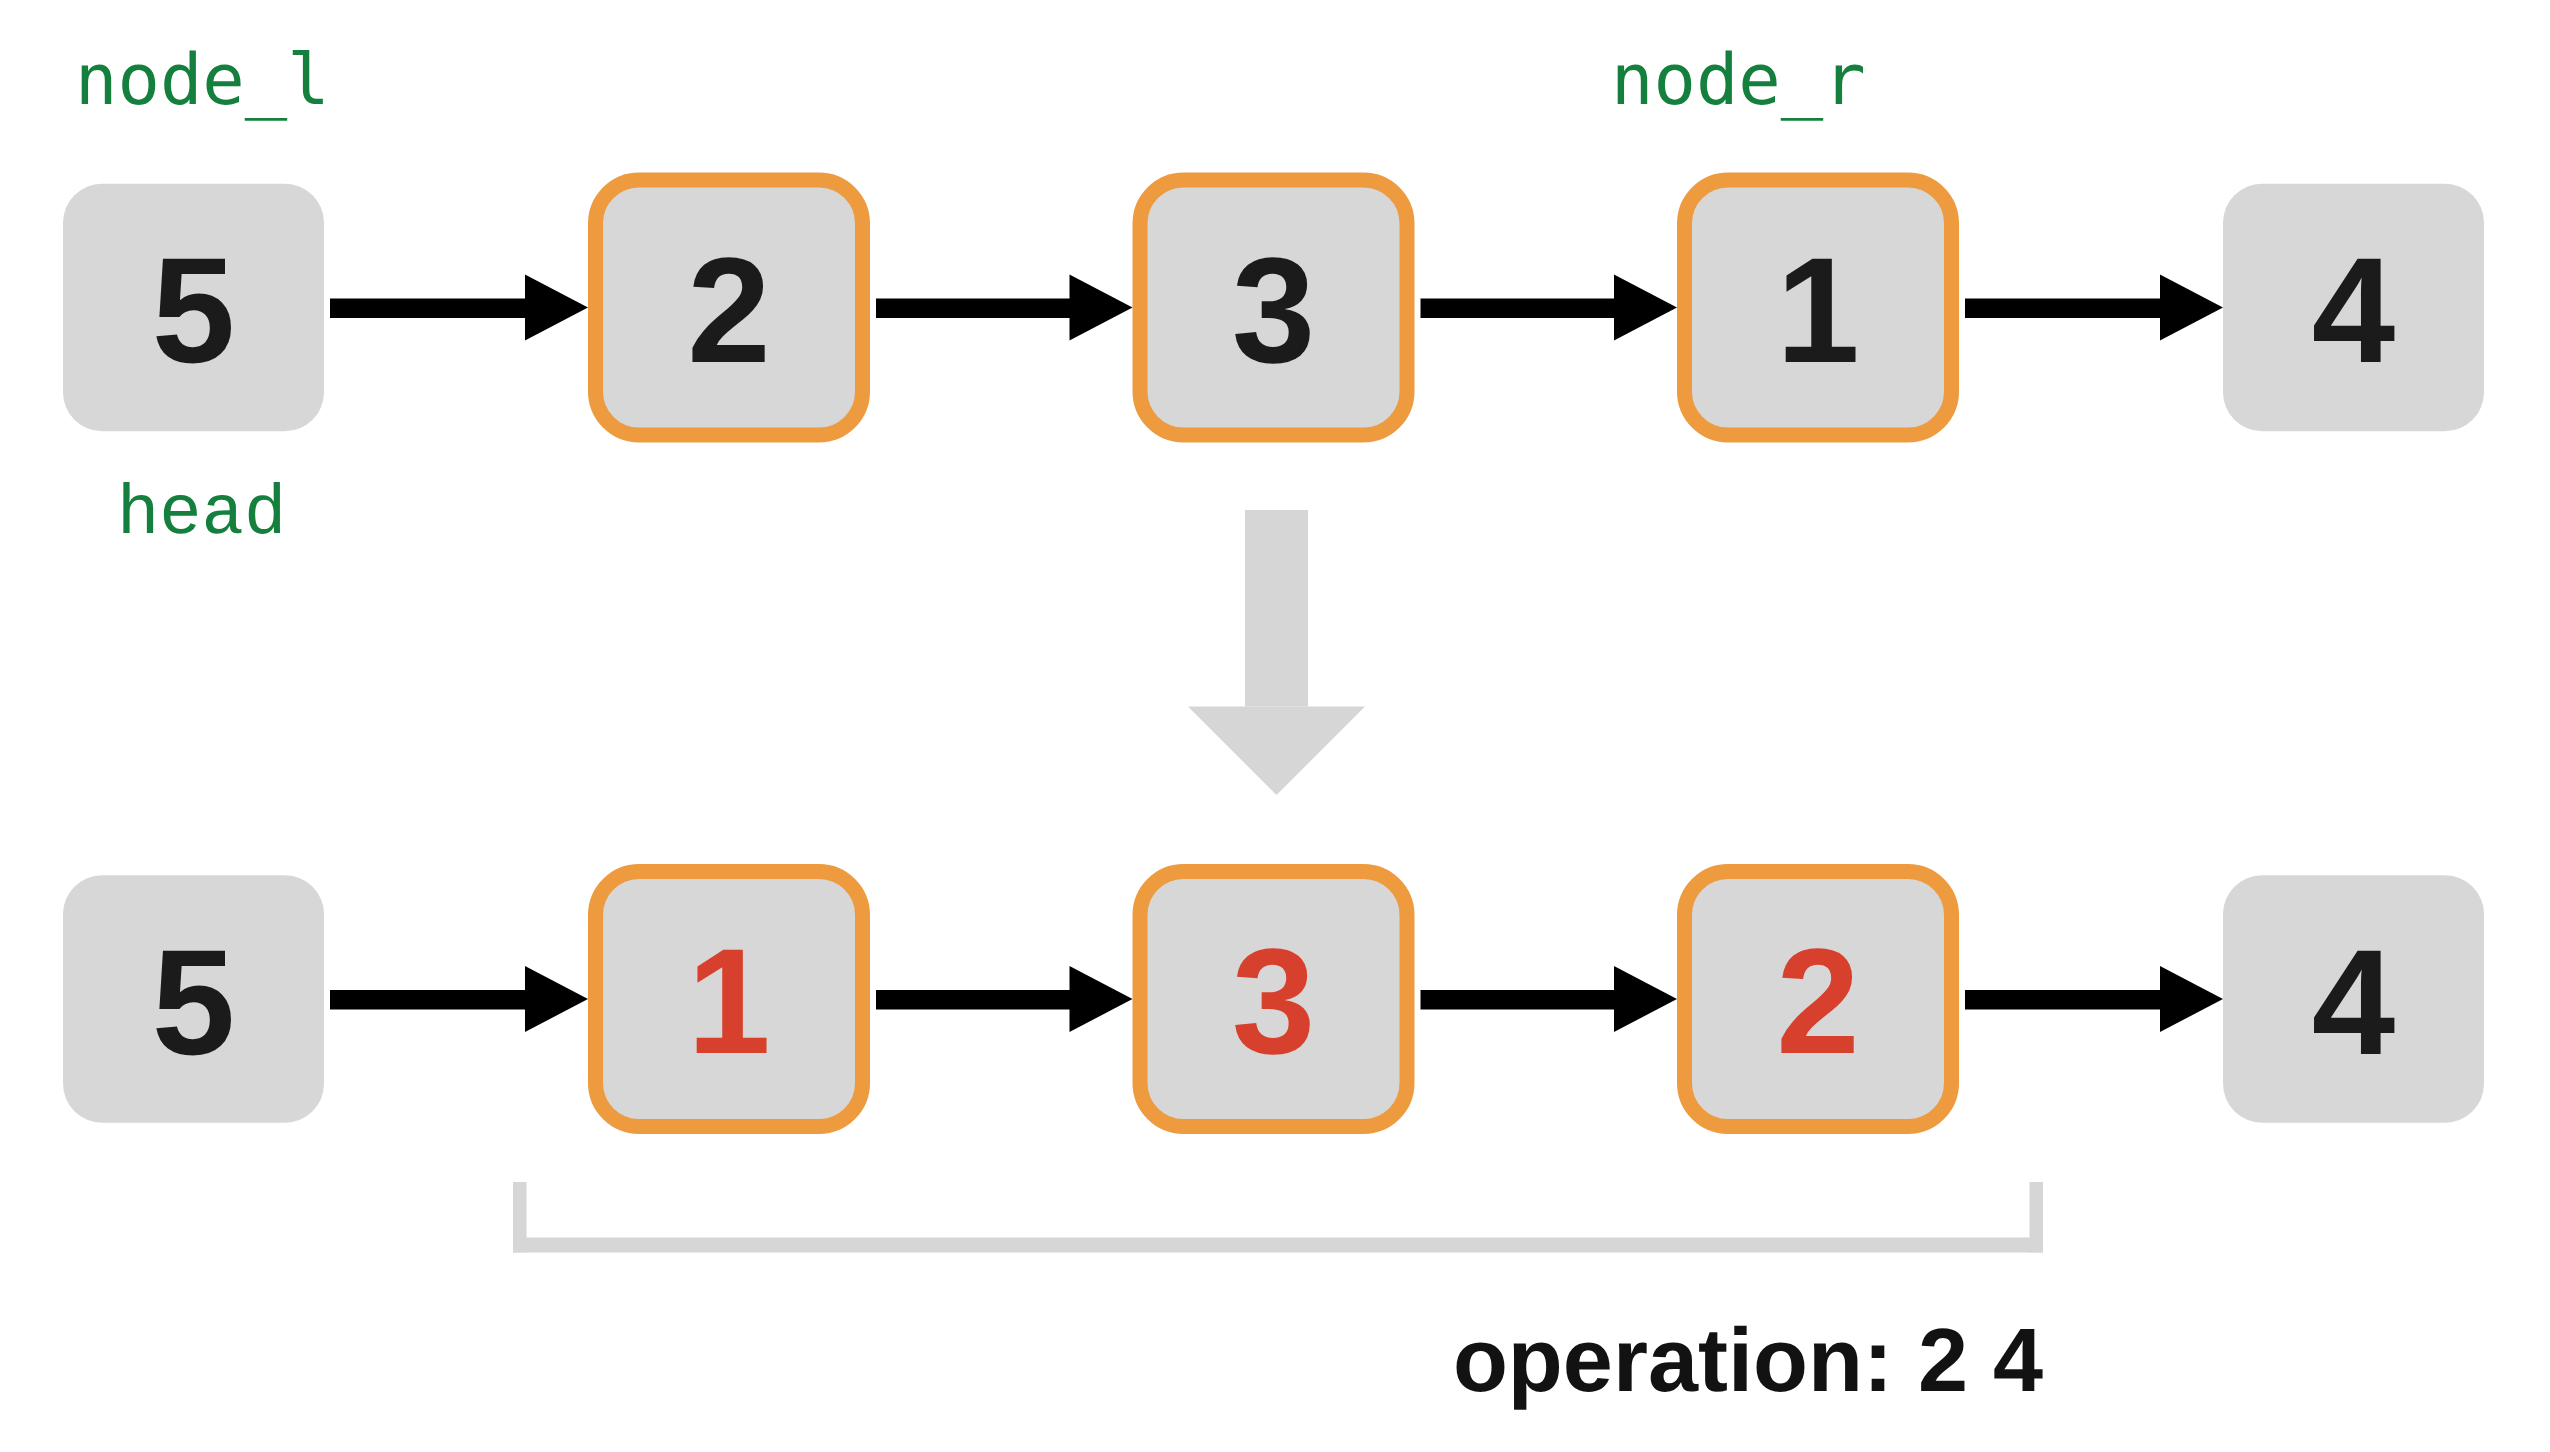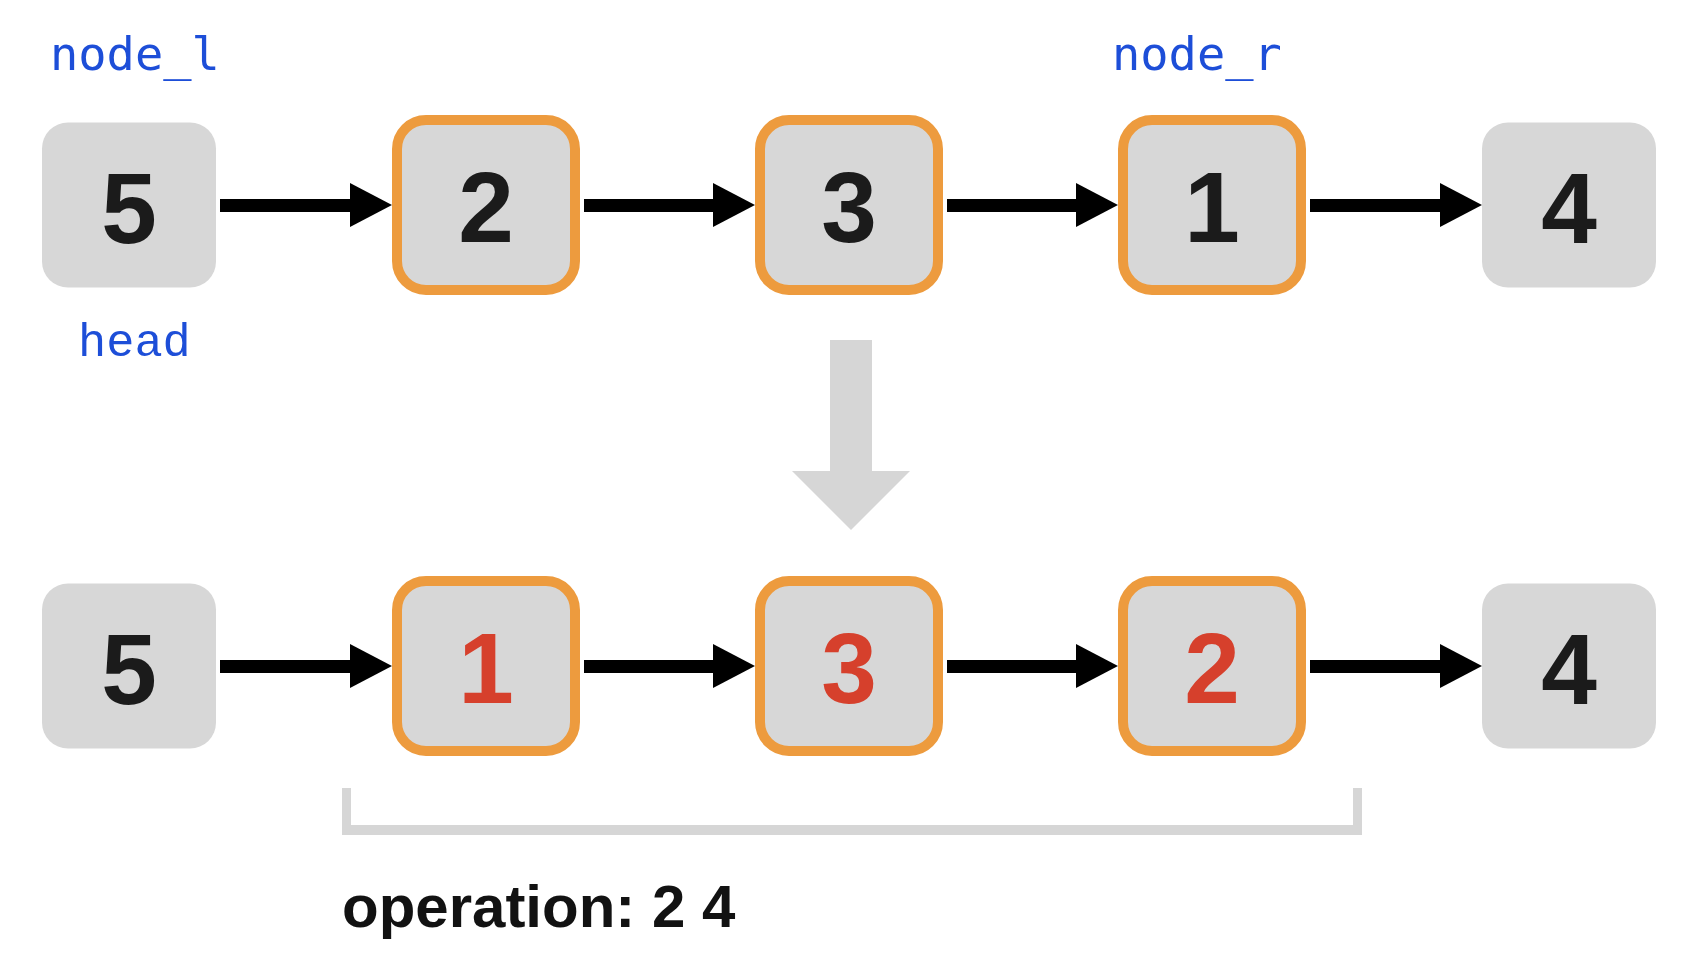--- a/index.html
+++ b/index.html
@@ -3,21 +3,21 @@
 <meta charset="utf-8">
 <style>
   html,body{margin:0;padding:0;background:#ffffff;}
   #canvas{
     position:relative;width:1700px;height:968px;background:#ffffff;overflow:hidden;
     font-family:"Liberation Sans",sans-serif;
   }
   .code-label{
     position:absolute;
     font-family:"DejaVu Sans Mono",monospace;
-    font-size:47px;line-height:1.1;color:#1d4ed8;white-space:pre;
+    font-size:47px;line-height:1.1;color:#15803d;white-space:pre;
   }
   
   .node{
     position:absolute;transform:translate(-50%,-50%);
     width:174px;height:165px;border-radius:26px;background:#d7d7d7;
     display:flex;align-items:center;justify-content:center;box-sizing:border-box;
   }
   .node.highlighted{
     width:188px;height:180px;border:10px solid #ed9b3e;border-radius:34px;
   }
@@ -43,31 +43,31 @@
     border-left:59px solid transparent;border-right:59px solid transparent;
     border-top:59px solid #d6d6d6;
   }
   
   .bracket{
     position:absolute;left:342px;top:788px;width:1020px;height:47px;box-sizing:border-box;
     border-left:9px solid #d6d6d6;border-right:9px solid #d6d6d6;border-bottom:10px solid #d6d6d6;
   }
   
   .caption{
-    position:absolute;left:342px;top:874px;width:1020px;text-align:left;
+    position:absolute;left:342px;top:874px;width:1020px;text-align:right;
     font-weight:bold;font-size:60px;line-height:1.1;color:#121212;
   }
 </style>
 </head>
 <body>
 
 <div id="canvas">
 
   <div class="code-label" style="left:50px;top:28px;">node_l</div>
-  <div class="code-label" style="left:1112px;top:28px;">node_r</div>
+  <div class="code-label" style="left:1074px;top:28px;">node_r</div>
   <div class="code-label" style="left:78px;top:318px;font-family:Liberation Mono, monospace;">head</div>
 
   <div class="node" style="left:129px;top:205px;">
     <span class="val">5</span>
   </div>
   <div class="node highlighted" style="left:486px;top:205px;">
     <span class="val">2</span>
   </div>
   <div class="node highlighted" style="left:849px;top:205px;">
     <span class="val">3</span>

